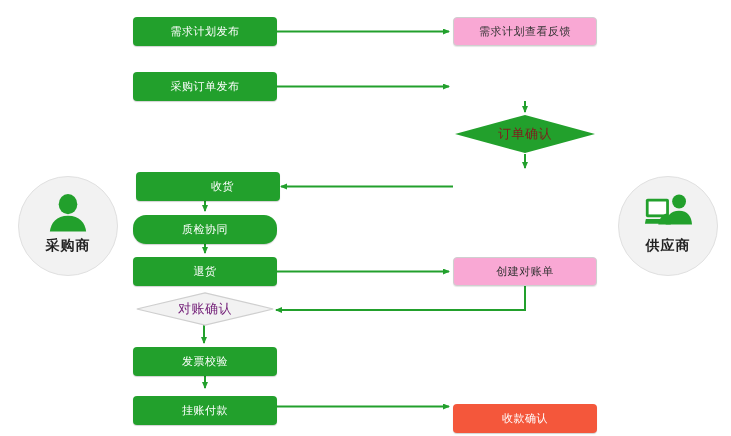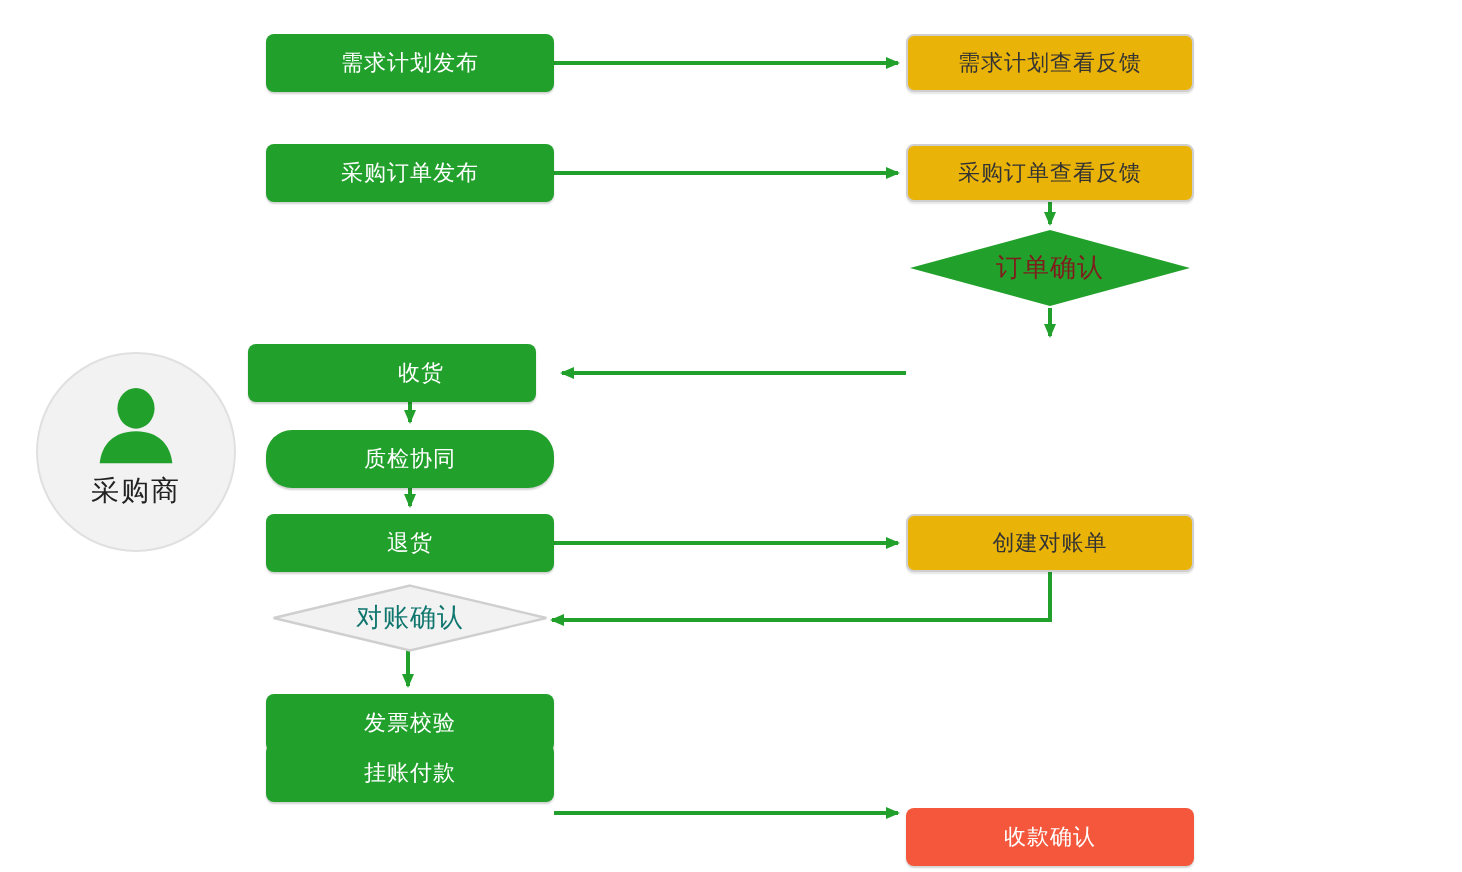--- a/index.html
+++ b/index.html
@@ -27,21 +27,21 @@
   .box{
     width:144px;height:29px;
     border-radius:4px;
   }
   .box.green{
     background:#22a02c;
     color:#ffffff;
     box-shadow:0 1px 1px rgba(0,0,0,.18);
   }
   .box.gray{
-    background:#eab308;
+    background:#f9a8d4;
     color:#333333;
     border:1px solid #cfcfcf;
     box-shadow:0 1px 1px rgba(0,0,0,.10);
   }
   .box.red{
     background:#f4573b;
     color:#ffffff;
     box-shadow:0 1px 1px rgba(0,0,0,.18);
   }
 
@@ -54,32 +54,33 @@
   .diamond .shape{
     position:absolute;left:0;top:0;width:100%;height:100%;
   }
   .diamond .dlabel{
     position:absolute;left:0;top:0;width:100%;height:100%;
     display:flex;align-items:center;justify-content:center;
     font-size:13px;letter-spacing:.5px;white-space:nowrap;
     z-index:2;
   }
   .diamond.green .dlabel{color:#7f1d1d;}
-  .diamond.gray .dlabel{color:#0f766e;}
+  .diamond.gray .dlabel{color:#701a75;}
 
   
   .actor{
     position:absolute;
     width:98px;height:98px;
     border-radius:50%;
     background:#f2f2f2;
     border:1px solid #e0e0e0;
     display:flex;flex-direction:column;
     align-items:center;justify-content:flex-start;
     z-index:3;
+    font-weight:bold;
   }
   .actor .glyph{
     margin-top:14px;
     width:52px;height:44px;
     display:flex;align-items:center;justify-content:center;
   }
   .actor .aname{
     margin-top:2px;
     font-size:14px;
     color:#222222;
@@ -117,46 +118,56 @@
   <div class="actor" style="left:18px;top:176px;">
     <span class="glyph">
       <svg viewBox="0 0 52 44" width="46" height="40" aria-hidden="true">
         <ellipse cx="26" cy="12" rx="10.5" ry="11.5" fill="#22a02c"></ellipse>
         <path d="M26 25 C13 25 6.5 33 5.5 43 L46.5 43 C45.5 33 39 25 26 25 Z" fill="#22a02c"></path>
       </svg>
     </span>
     <span class="aname">采购商</span>
   </div>
 
+  <div class="actor" style="left:618px;top:176px;">
+    <span class="glyph">
+      <svg viewBox="0 0 52 44" width="48" height="41" aria-hidden="true">
+        <rect x="2" y="6" width="25" height="20" rx="2" fill="#22a02c"></rect>
+        <rect x="5" y="9" width="19" height="14" fill="#ffffff"></rect>
+        <path d="M2 28 L30 28 L33 33 L1 33 Z" fill="#22a02c"></path>
+        <circle cx="38" cy="9" r="7.5" fill="#22a02c"></circle>
+        <path d="M38 19 C28.5 19 24 25.5 23.5 34 L52 34 C51.5 25.5 47.5 19 38 19 Z" fill="#22a02c"></path>
+        <path d="M24 22 C19 24 16 29 15.5 34 L29 34 C29 28.5 27 24 24 22 Z" fill="#22a02c"></path>
+      </svg>
+    </span>
+    <span class="aname">供应商</span>
+  </div>
 
   <div class="node box green" style="left:133px;top:17px;">
     <span>需求计划发布</span>
   </div>
 
   <div class="node box gray" style="left:453px;top:17px;">
     <span>需求计划查看反馈</span>
   </div>
 
   <div class="node box green" style="left:133px;top:72px;">
     <span>采购订单发布</span>
   </div>
 
-  <div class="node box gray" style="left:453px;top:72px;">
-    <span>采购订单查看反馈</span>
-  </div>
 
   <div class="diamond green" style="left:455px;top:115px;">
     <svg class="shape" viewBox="0 0 140 38" preserveAspectRatio="none">
       <polygon points="70,0 140,19 70,38 0,19" fill="#22a02c"></polygon>
     </svg>
     <span class="dlabel">订单确认</span>
   </div>
 
 
-  <div class="node box green" style="left:124px;top:172px;padding-left:29px;">
+  <div class="node box green" style="left:136px;top:172px;padding-left:29px;">
     <span>收货</span>
   </div>
 
   <div class="node box green" style="left:133px;top:215px;border-radius:13px;">
     <span>质检协同</span>
   </div>
 
   <div class="node box green" style="left:133px;top:257px;">
     <span>退货</span>
   </div>
@@ -169,21 +180,21 @@
     <svg class="shape" viewBox="0 0 138 34" preserveAspectRatio="none">
       <polygon points="69,0.8 137.2,17 69,33.2 0.8,17" fill="#f2f2f2" stroke="#cfcfcf" stroke-width="1.2"></polygon>
     </svg>
     <span class="dlabel">对账确认</span>
   </div>
 
   <div class="node box green" style="left:133px;top:347px;">
     <span>发票校验</span>
   </div>
 
-  <div class="node box green" style="left:133px;top:372px;">
+  <div class="node box green" style="left:133px;top:396px;">
     <span>挂账付款</span>
   </div>
 
   <div class="node box red" style="left:453px;top:392px;margin-top:12px;">
     <span>收款确认</span>
   </div>
 
 </div>
 
 </body></html>

